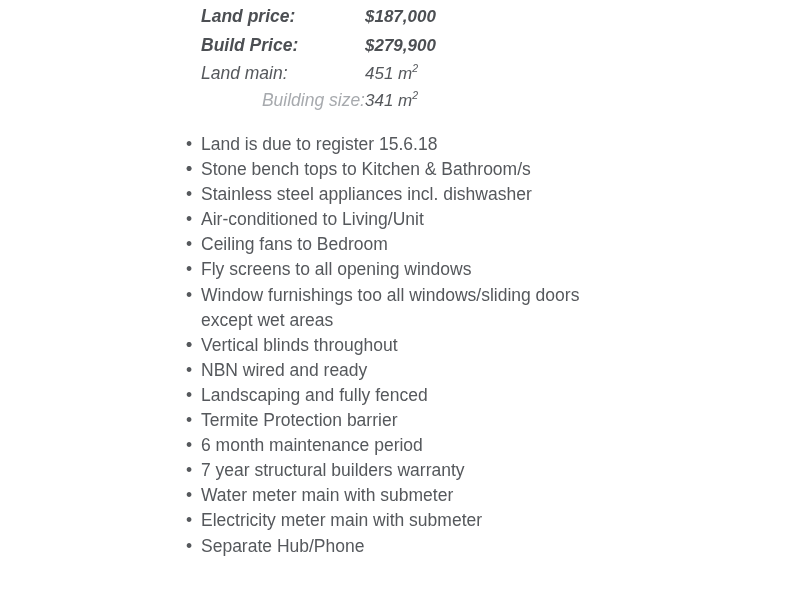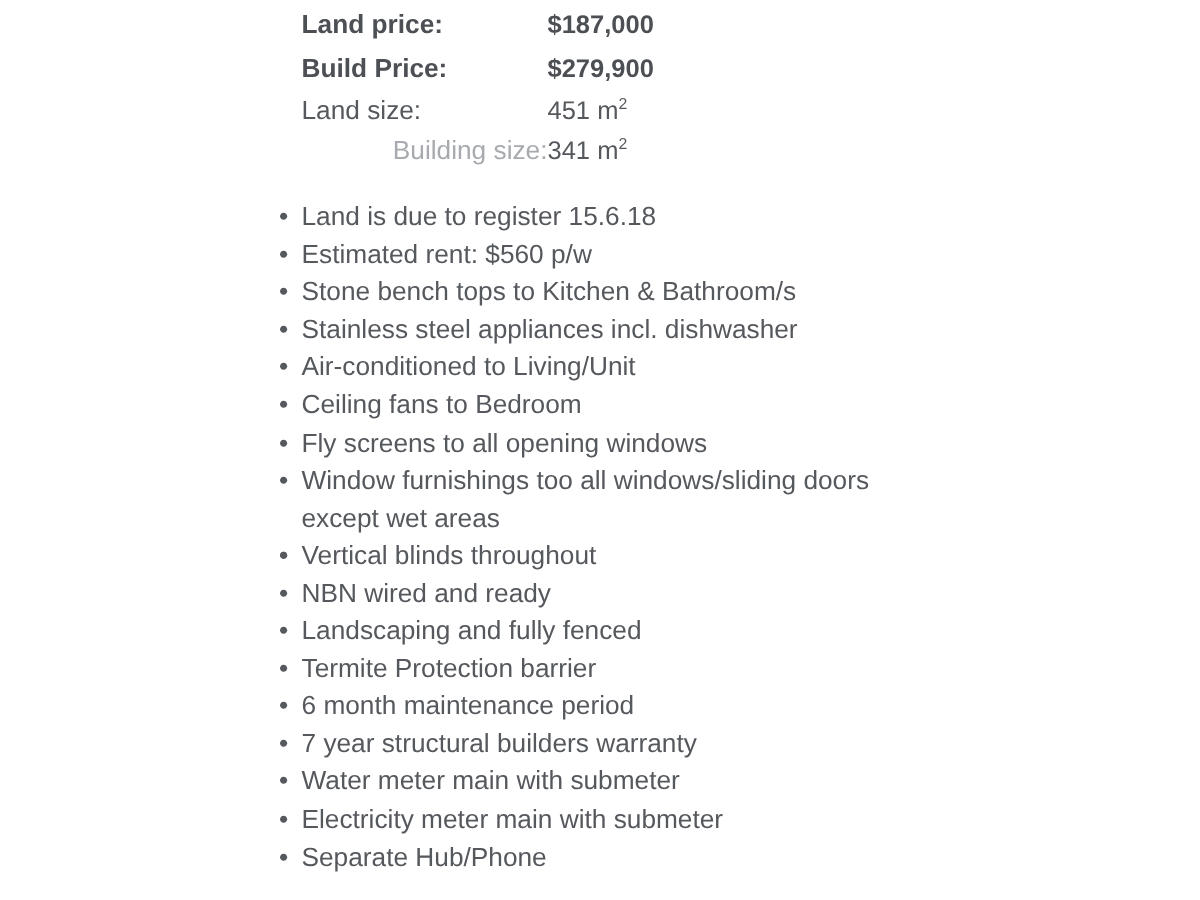--- a/index.html
+++ b/index.html
@@ -19,20 +19,21 @@
     left: 186px;
     top: 0px;
     width: 560px;
   }
 
   
   .spec-table {
     border-collapse: collapse;
     margin-left: 15px;   
     margin-top: 2px;
+    font-style: italic;
   }
   .spec-row > td {
     padding: 0;
     vertical-align: baseline;
   }
   .spec-label {
     width: 164px;
     font-size: 17.5px;
     line-height: 27px;
     color: #55585c;
@@ -93,33 +94,33 @@
     <tbody>
         <tr class="spec-row is-bold">
           <td class="spec-label">Land price:</td>
           <td class="spec-value"><span>$187,000</span></td>
         </tr>
         <tr class="spec-row is-bold">
           <td class="spec-label">Build Price:</td>
           <td class="spec-value"><span>$279,900</span></td>
         </tr>
         <tr class="spec-row">
-          <td class="spec-label">Land size:</td>
+          <td class="spec-label">Land main:</td>
           <td class="spec-value"><span>451</span> <span>m</span><sup>2</sup></td>
         </tr>
         <tr class="spec-row is-muted">
           <td class="spec-label">Building size:</td>
           <td class="spec-value"><span>341</span> <span>m</span><sup>2</sup></td>
         </tr>
       </tbody>
   </table>
 
   <ul class="feature-list">
       <li class="feature-item"><span class="bullet-dot">•</span><span>Land is due to register 15.6.18</span></li>
-      <li class="feature-item"><span class="bullet-dot">•</span><span>Estimated rent: $560 p/w</span></li>
+      <li class="feature-item"><span class="bullet-dot">•</span></li>
       <li class="feature-item"><span class="bullet-dot">•</span><span>Stone bench tops to Kitchen &amp; Bathroom/s</span></li>
       <li class="feature-item"><span class="bullet-dot">•</span><span>Stainless steel appliances incl. dishwasher</span></li>
       <li class="feature-item"><span class="bullet-dot">•</span><span>Air-conditioned to Living/Unit</span></li>
       <li class="feature-item"><span class="bullet-dot">•</span><span>Ceiling fans to Bedroom</span></li>
       <li class="feature-item"><span class="bullet-dot">•</span><span>Fly screens to all opening windows</span></li>
       <li class="feature-item"><span class="bullet-dot">•</span><span>Window furnishings too all windows/sliding doors except wet areas</span></li>
       <li class="feature-item"><span class="bullet-dot">•</span></li>
       <li class="feature-item"><span class="bullet-dot">•</span><span>Vertical blinds throughout</span></li>
       <li class="feature-item"><span class="bullet-dot">•</span><span>NBN wired and ready</span></li>
       <li class="feature-item"><span class="bullet-dot">•</span><span>Landscaping and fully fenced</span></li>

